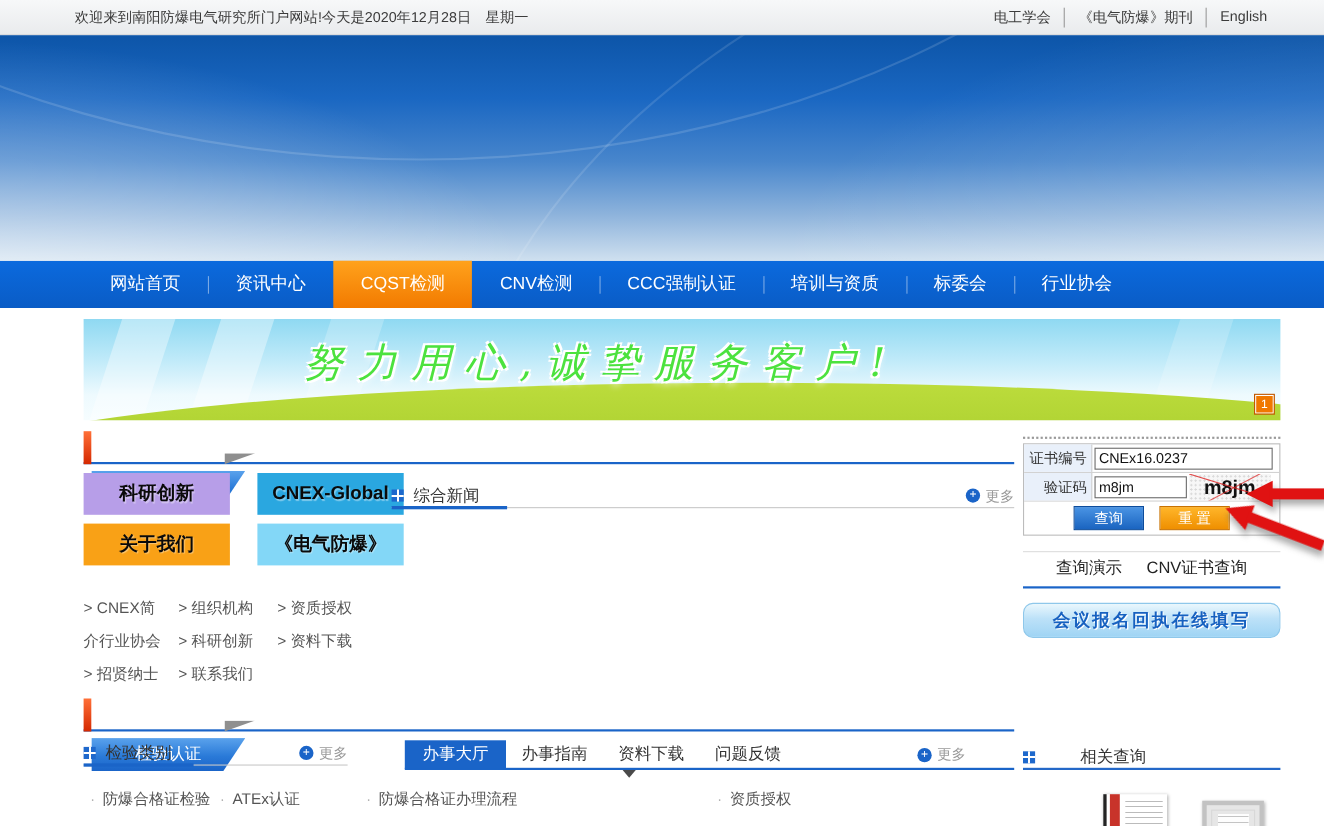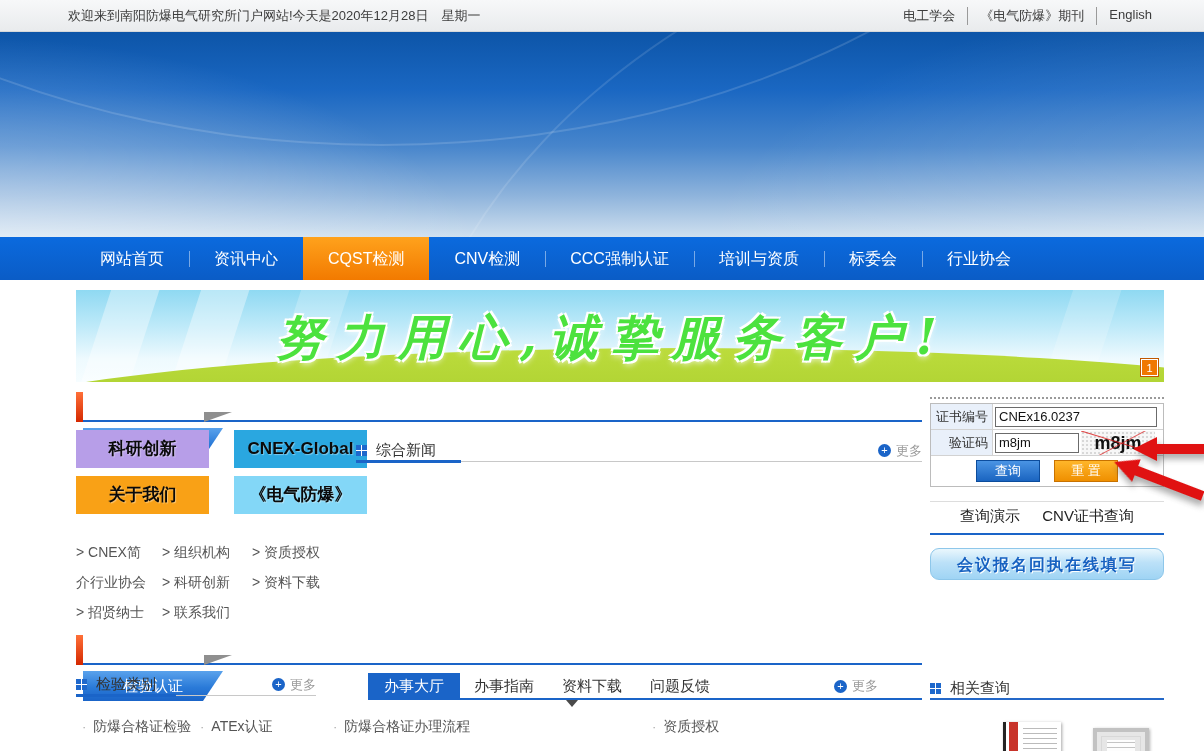--- a/index.html
+++ b/index.html
@@ -38,21 +38,21 @@
   .content { position:relative; margin:10px 40px 0 76px; width:1088px; height:464px; }
 
   
   .banner { position:absolute; left:0; top:0; width:1088px; height:92px; overflow:hidden;
     background:linear-gradient(180deg,#8fd9f2 0%,#bfeaf9 40%,#eefafe 75%,#f6fdff 100%); }
   .streak { position:absolute; top:-60px; width:46px; height:220px; background:rgba(255,255,255,.38);
     transform:rotate(18deg); }
   .hill { position:absolute; left:-140px; top:58px; width:1500px; height:170px; border-radius:50%;
     background:linear-gradient(#bcdc3c,#8cb818); }
   .slogan { position:absolute; left:200px; top:16px; font-family:"DejaVu Serif","Liberation Serif",serif;
-    font-size:48px; font-weight:bold; font-style:italic; letter-spacing:13px; color:#4ce23e;
+    font-size:36px; font-weight:normal; font-style:italic; letter-spacing:13px; color:#4ce23e;
     text-shadow:-2px -2px 0 #fff,2px -2px 0 #fff,-2px 2px 0 #fff,2px 2px 0 #fff,0 3px 6px rgba(255,255,255,.9); }
   .page-num { position:absolute; right:6px; bottom:6px; width:17px; height:17px; background:#f07800;
     border:1px solid #fff; outline:1px solid #c05800; color:#fff; font-size:11px; text-align:center;
     line-height:16px; cursor:pointer; }
 
   
   .sec-head { position:absolute; left:0; width:846px; height:30px; border-bottom:2px solid #1a64c8; }
   .sec-accent { position:absolute; left:0; top:0; width:7px; height:30px;
     background:linear-gradient(180deg,#ff7038,#d42800); }
   .sec-fold { position:absolute; left:128px; top:20px; width:28px; height:10px; background:#8f8f8f;
@@ -82,21 +82,21 @@
 
   
   .col-head { position:absolute; display:flex; align-items:center; height:22px;
     border-bottom:1px solid #c8c8c8; }
   .col-head .title { font-size:15px; color:#333; margin-left:9px; }
   .col-head .spacer { flex:1; }
   .col-head .blue-seg { position:absolute; left:0; bottom:-2px; height:3px; background:#1a64c8; }
 
   .news-head { left:280px; top:150px; width:566px; }
   .cat-head  { left:0; top:384px; width:240px; }
-  .rel-head  { left:854px; top:388px; width:234px; border-bottom:2px solid #2468c8; }
+  .rel-head  { left:854px; top:388px; width:234px; border-bottom:2px solid #2468c8;gap:32px; }
 
   
   .tabs { position:absolute; left:292px; top:384px; width:554px; height:26px; display:flex;
     align-items:center; border-bottom:2px solid #1a64c8; font-size:15px; color:#333; }
   .tab { line-height:26px; padding:0 14px; cursor:pointer; white-space:nowrap; }
   .tab.active { background:#1a64c8; color:#fff; width:92px; padding:0; text-align:center; }
   .tab-pointer { position:absolute; left:198px; top:26px; width:0; height:0;
     border-left:6px solid transparent; border-right:6px solid transparent; border-top:7px solid #4a4a4a; }
   .tabs .spacer { flex:1; }
   .tabs .more { margin-right:44px; }

